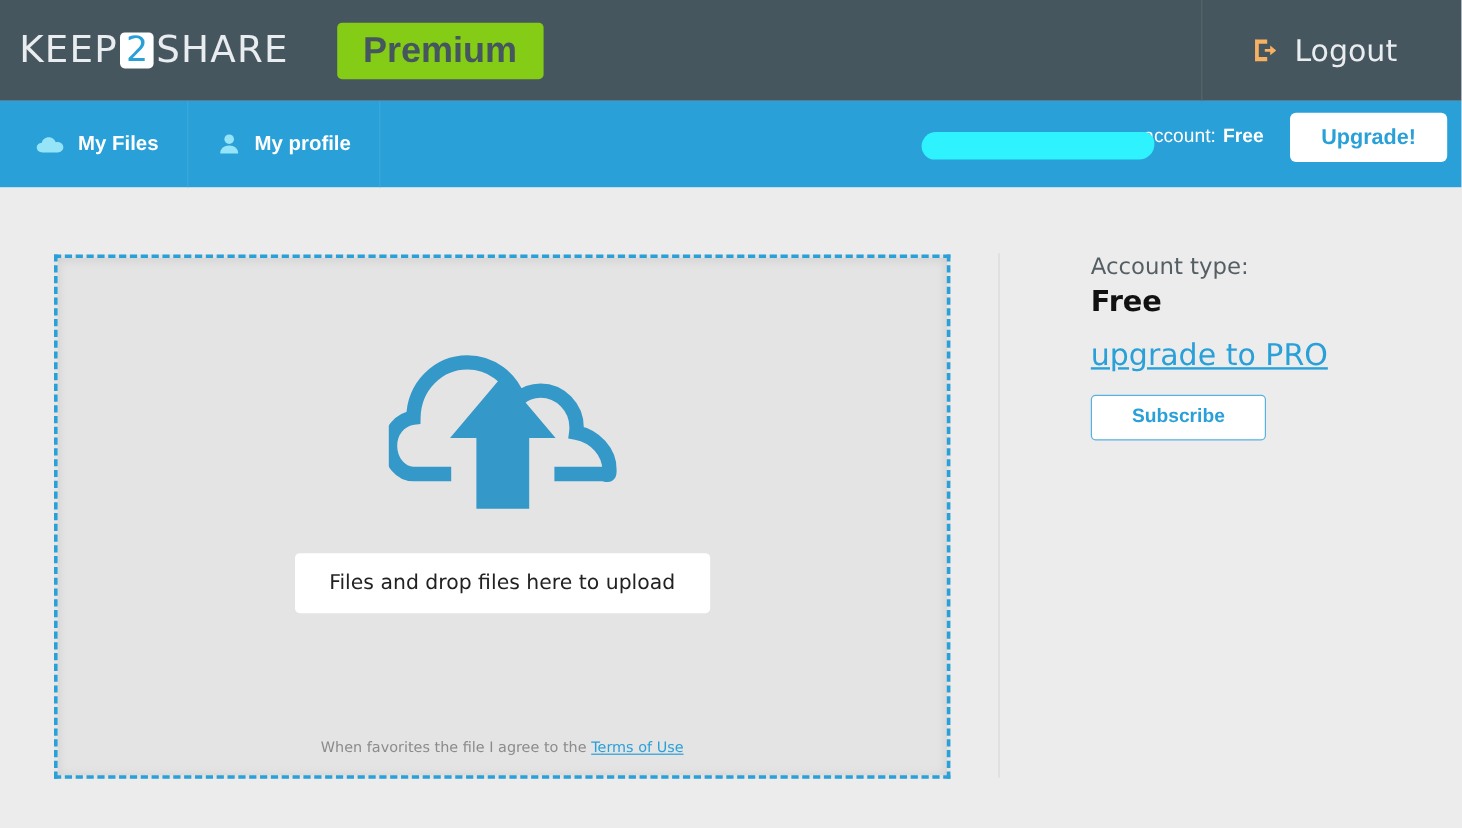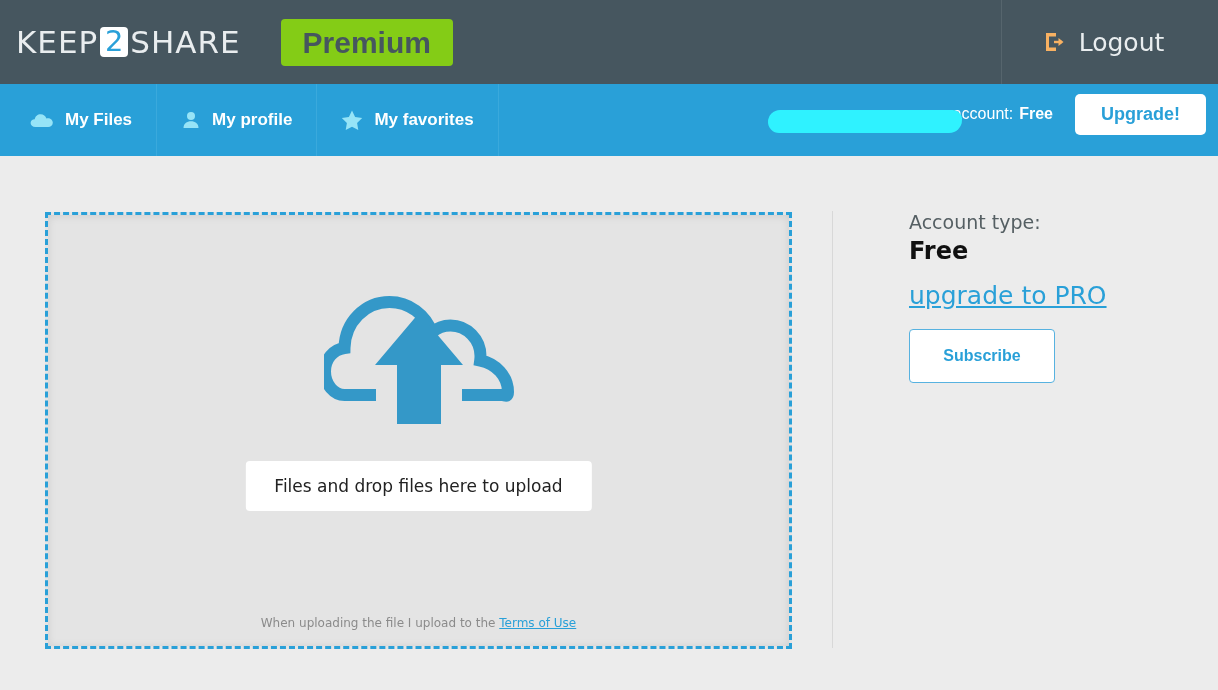--- a/index.html
+++ b/index.html
@@ -262,21 +262,21 @@
   }
   .subscribe-btn {
     display: block;
     background: #ffffff;
     border: 1px solid #57b2e0;
     border-radius: 4px;
     color: #29a0d8;
     font-size: 16px;
     font-weight: 700;
     width: 146px;
-    height: 54px;
+    height: 38px;
     cursor: pointer;
     font-family: "Liberation Sans", sans-serif;
   }
 </style>
 </head>
 <body>
 
 <div class="header">
   <div class="logo">
     <span class="logo-text">KEEP</span>
@@ -312,28 +312,20 @@
   <div class="nav-item">
     <span class="nav-icon">
       <svg width="20" height="20" viewBox="0 0 20 20">
         <circle cx="10" cy="6" r="4" fill="#96e4f7"></circle>
         <path d="M2.5 18 C2.5 13.6 5.8 11.3 10 11.3 C14.2 11.3 17.5 13.6 17.5 18 Z" fill="#96e4f7"></path>
       </svg>
     </span>
     <span>My profile</span>
   </div>
 
-  <div class="nav-item">
-    <span class="nav-icon">
-      <svg width="22" height="21" viewBox="0 0 22 21">
-        <path d="M11 0.6 L14.1 7 L21.2 8 L16.1 13 L17.3 20 L11 16.7 L4.7 20 L5.9 13 L0.8 8 L7.9 7 Z" fill="#96e4f7"></path>
-      </svg>
-    </span>
-    <span>My favorites</span>
-  </div>
 
   <div class="nav-right">
     <div class="account-wrap">
       <span class="redaction"></span>
       <span class="account-user"></span>
       <span class="account-label">account:</span>
       <span class="account-value">Free</span>
     </div>
     <button class="upgrade-btn">Upgrade!</button>
   </div>
@@ -345,21 +337,21 @@
     <div class="cloud-icon-wrap">
       <svg width="190" height="142" viewBox="0 0 190 142">
         <path d="M52 112 H20.5 C10 112 1 101.5 1 88.5 C1 76.5 9 66.5 20.5 65 C21 39 41 19 65.5 19 C85 19 101.5 31.5 108 49.5 C113 45 119.5 42.5 126.5 42.5 C143 42.5 156.5 56.5 156.5 73 C156.5 74.5 156.4 76 156.2 77.5 C172 80.5 184 93.5 184 109 C184 115 181 112 178 112 H138" fill="none" stroke="#3498c8" stroke-width="12" stroke-linecap="butt"></path>
         <path d="M95 30 L139 82 H117 V141 H73 V82 H51 Z" fill="#3498c8"></path>
       </svg>
     </div>
 
     <div class="drop-label">Files and drop files here to upload</div>
 
     <div class="terms">
-      <span>When uploading the file I upload to the</span>
+      <span>When favorites the file I agree to the</span>
       <a href="#">Terms of Use</a>
     </div>
   </div>
 
   <div class="divider"></div>
 
   <div class="sidebar">
     <div class="acct-type-label">Account type:</div>
     <div class="acct-type-value">Free</div>
     <a class="upgrade-link" href="#">upgrade to PRO</a>

